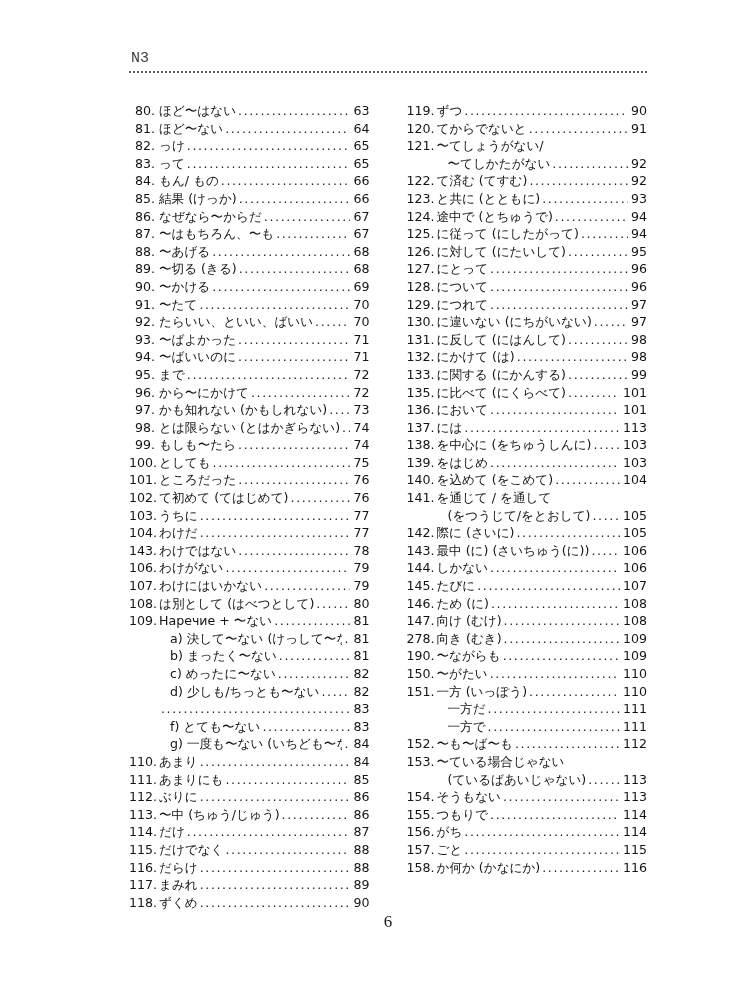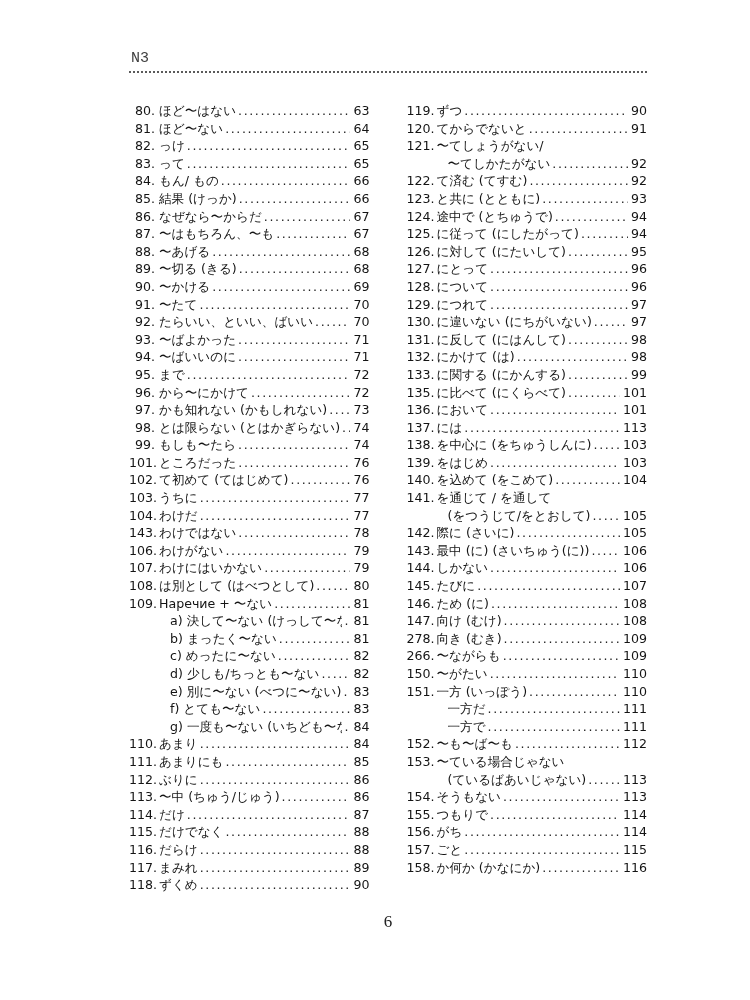--- a/index.html
+++ b/index.html
@@ -153,20 +153,26 @@
           <span class="dots"></span>
           <span class="pg">74</span>
         </div>
         <div class="row">
           <span class="num">99.</span>
           <span class="txt">もしも〜たら</span>
           <span class="dots"></span>
           <span class="pg">74</span>
         </div>
         <div class="row">
+          <span class="num">100.</span>
+          <span class="txt">としても</span>
+          <span class="dots"></span>
+          <span class="pg">75</span>
+        </div>
+        <div class="row">
           <span class="num">101.</span>
           <span class="txt">ところだった</span>
           <span class="dots"></span>
           <span class="pg">76</span>
         </div>
         <div class="row">
           <span class="num">102.</span>
           <span class="txt">て初めて (てはじめて)</span>
           <span class="dots"></span>
           <span class="pg">76</span>
@@ -232,21 +238,20 @@
           <span class="pg">82</span>
         </div>
         <div class="row ind1">
           <span class="num"></span>
           <span class="txt">d) 少しも/ちっとも〜ない</span>
           <span class="dots"></span>
           <span class="pg">82</span>
         </div>
         <div class="row ind1">
           <span class="num"></span>
-          <span class="txt">e) 別に〜ない (べつに〜ない)</span>
           <span class="dots"></span>
           <span class="pg">83</span>
         </div>
         <div class="row ind1">
           <span class="num"></span>
           <span class="txt">f) とても〜ない</span>
           <span class="dots"></span>
           <span class="pg">83</span>
         </div>
         <div class="row ind1">
@@ -487,21 +492,21 @@
           <span class="dots"></span>
           <span class="pg">108</span>
         </div>
         <div class="row">
           <span class="num">278.</span>
           <span class="txt">向き (むき)</span>
           <span class="dots"></span>
           <span class="pg">109</span>
         </div>
         <div class="row">
-          <span class="num">266.</span>
+          <span class="num">190.</span>
           <span class="txt">〜ながらも</span>
           <span class="dots"></span>
           <span class="pg">109</span>
         </div>
         <div class="row">
           <span class="num">150.</span>
           <span class="txt">〜がたい</span>
           <span class="dots"></span>
           <span class="pg">110</span>
         </div>

